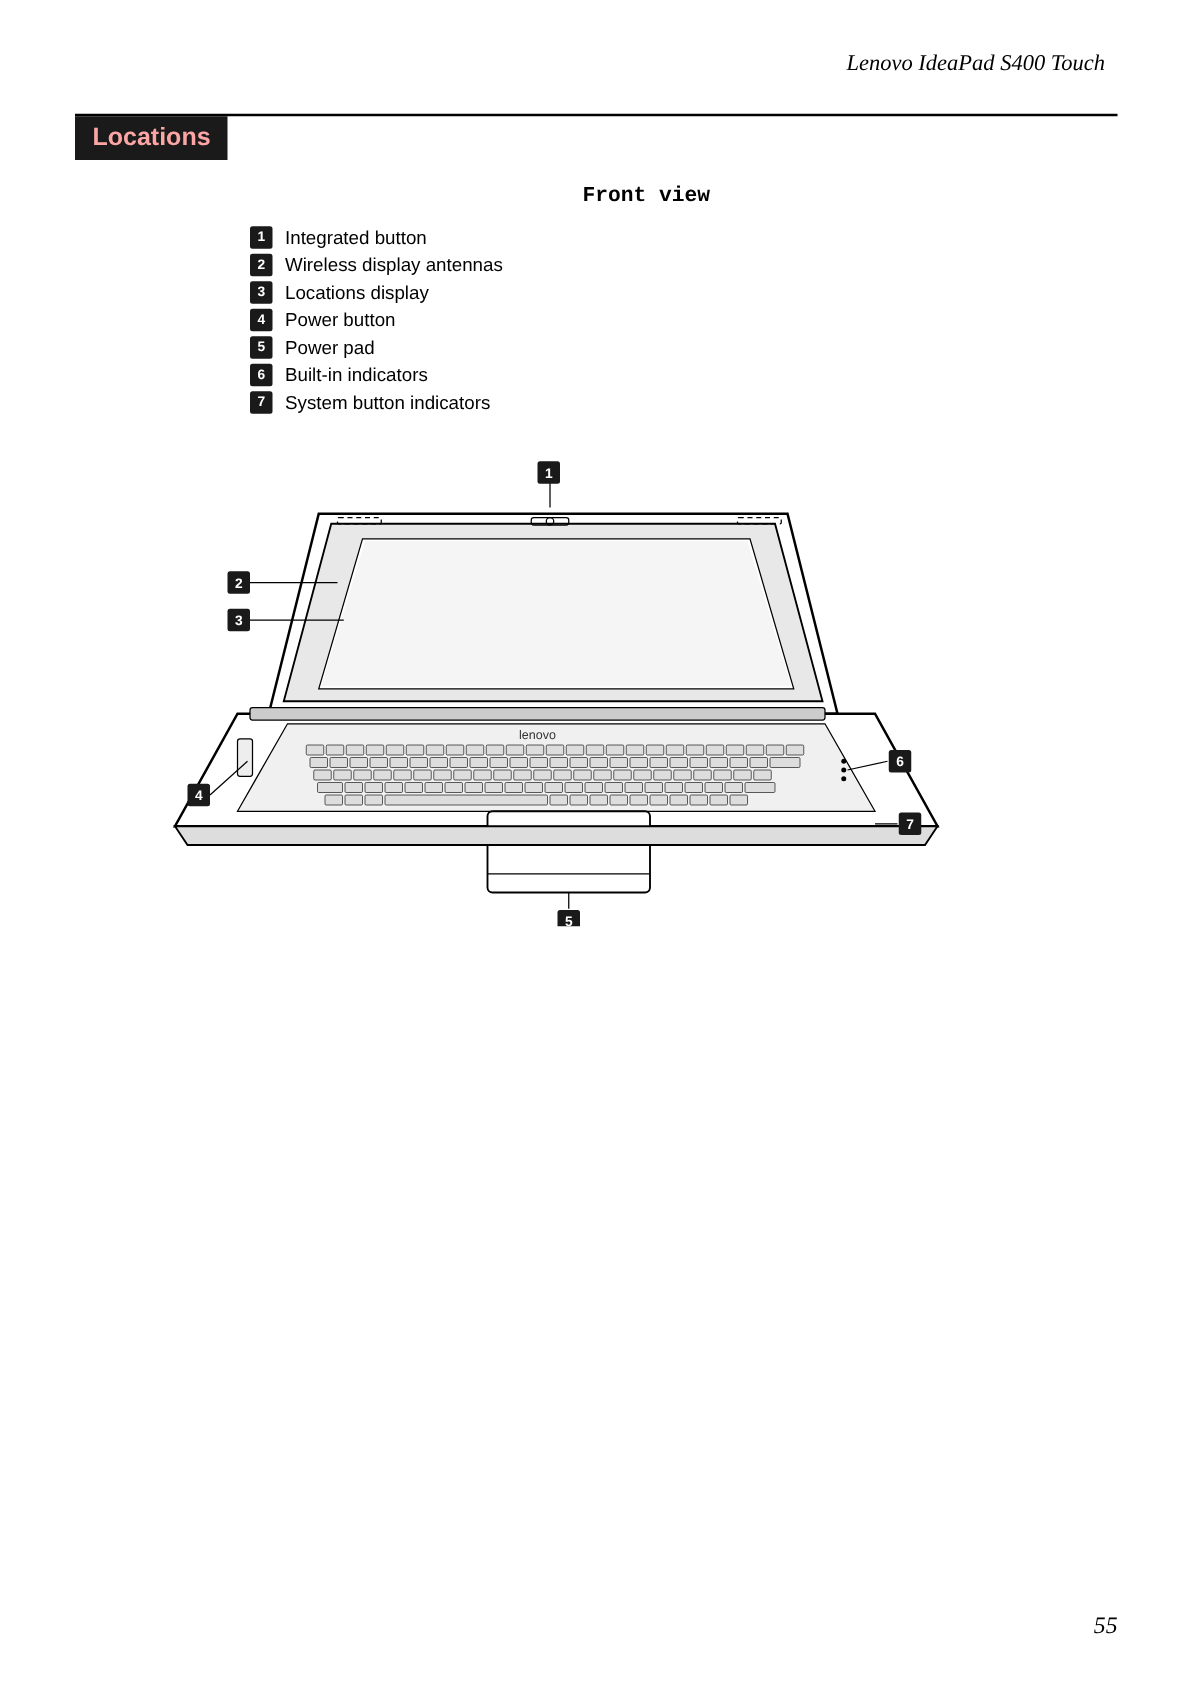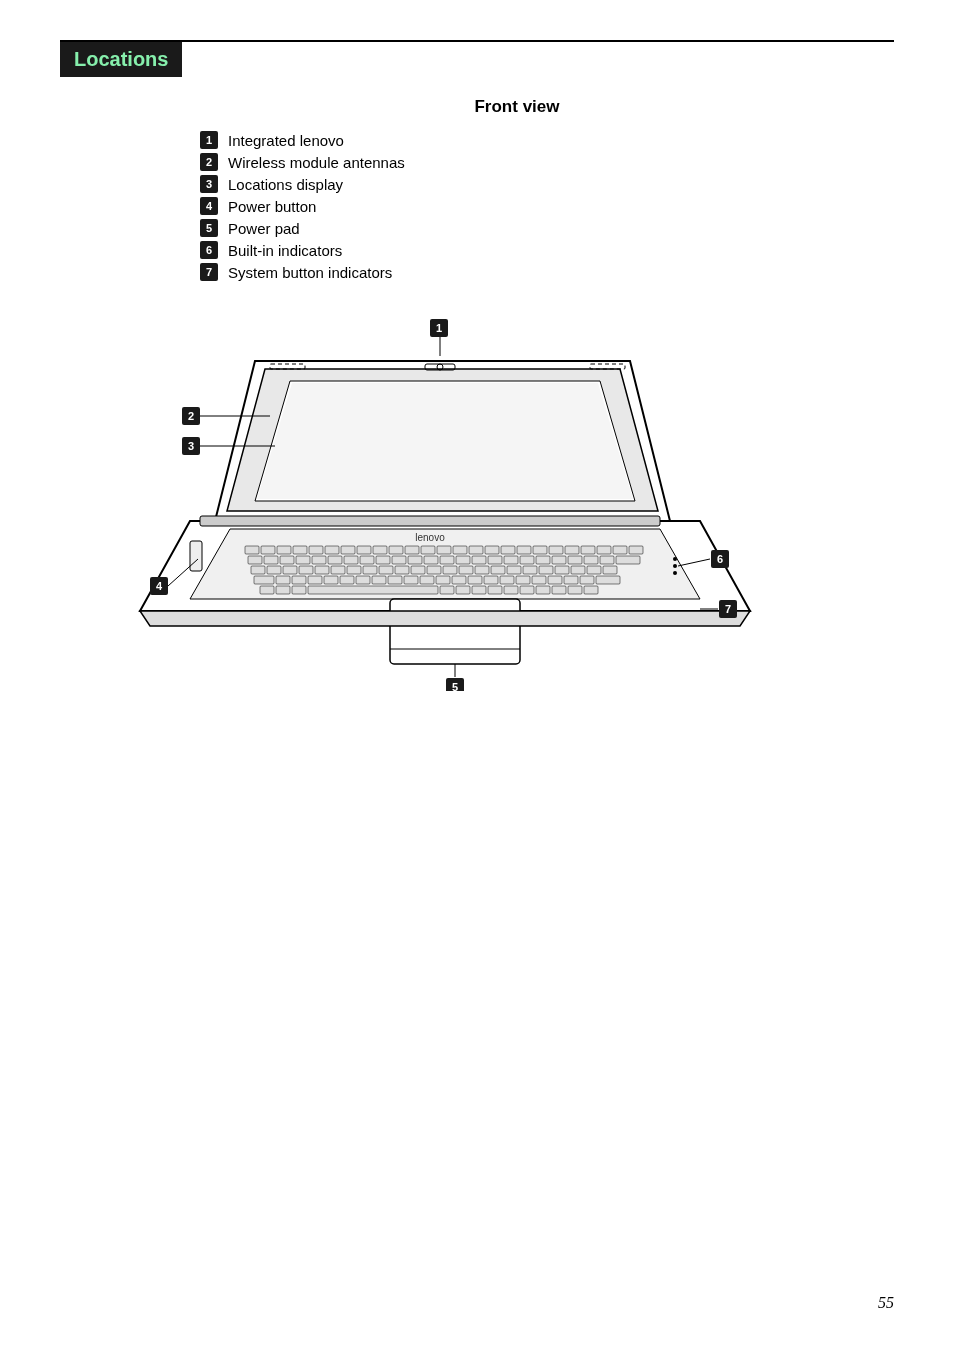--- a/index.html
+++ b/index.html
@@ -24,34 +24,34 @@
       margin-bottom: 30px;
       padding-right: 10px;
     }
     .horizontal-rule {
       border: none;
       border-top: 2px solid #000;
       margin-bottom: 0;
     }
     .section-header {
       background-color: #1a1a1a;
-      color: #86efac;
+      color: #fca5a5;
       font-family: Arial, sans-serif;
       font-size: 20px;
       font-weight: bold;
       padding: 6px 14px;
       display: inline-block;
       margin-bottom: 20px;
       margin-top: 0;
     }
     .locations-section {
       margin-top: 0;
     }
     .front-view-title {
-      font-family: Liberation Sans, sans-serif;
+      font-family: Liberation Mono, monospace;
       font-size: 17px;
       font-weight: bold;
       text-align: center;
       margin-bottom: 14px;
       margin-left: 80px;
     }
     .items-list {
       list-style: none;
       margin-left: 140px;
       margin-bottom: 20px;
@@ -90,46 +90,47 @@
       position: absolute;
       top: 0;
       left: 0;
       width: 100%;
       height: 100%;
     }
     .page-number {
       position: absolute;
       bottom: 40px;
       right: 60px;
-      font-size: 16px;
+      font-size: 19px;
       font-style: italic;
       font-family: "Times New Roman", Times, serif;
     }
   </style>
 </head>
 <body>
 
 <div class="page">
 
+  <div class="header-title">Lenovo IdeaPad S400 Touch</div>
 
   <hr class="horizontal-rule">
 
   <div class="locations-section">
     <div class="section-header">Locations</div>
 
     <div class="front-view-title">Front view</div>
 
     <ul class="items-list">
       <li>
         <span class="num-badge">1</span>
-        <span>Integrated lenovo</span>
+        <span>Integrated button</span>
       </li>
       <li>
         <span class="num-badge">2</span>
-        <span>Wireless module antennas</span>
+        <span>Wireless display antennas</span>
       </li>
       <li>
         <span class="num-badge">3</span>
         <span>Locations display</span>
       </li>
       <li>
         <span class="num-badge">4</span>
         <span>Power button</span>
       </li>
       <li>

